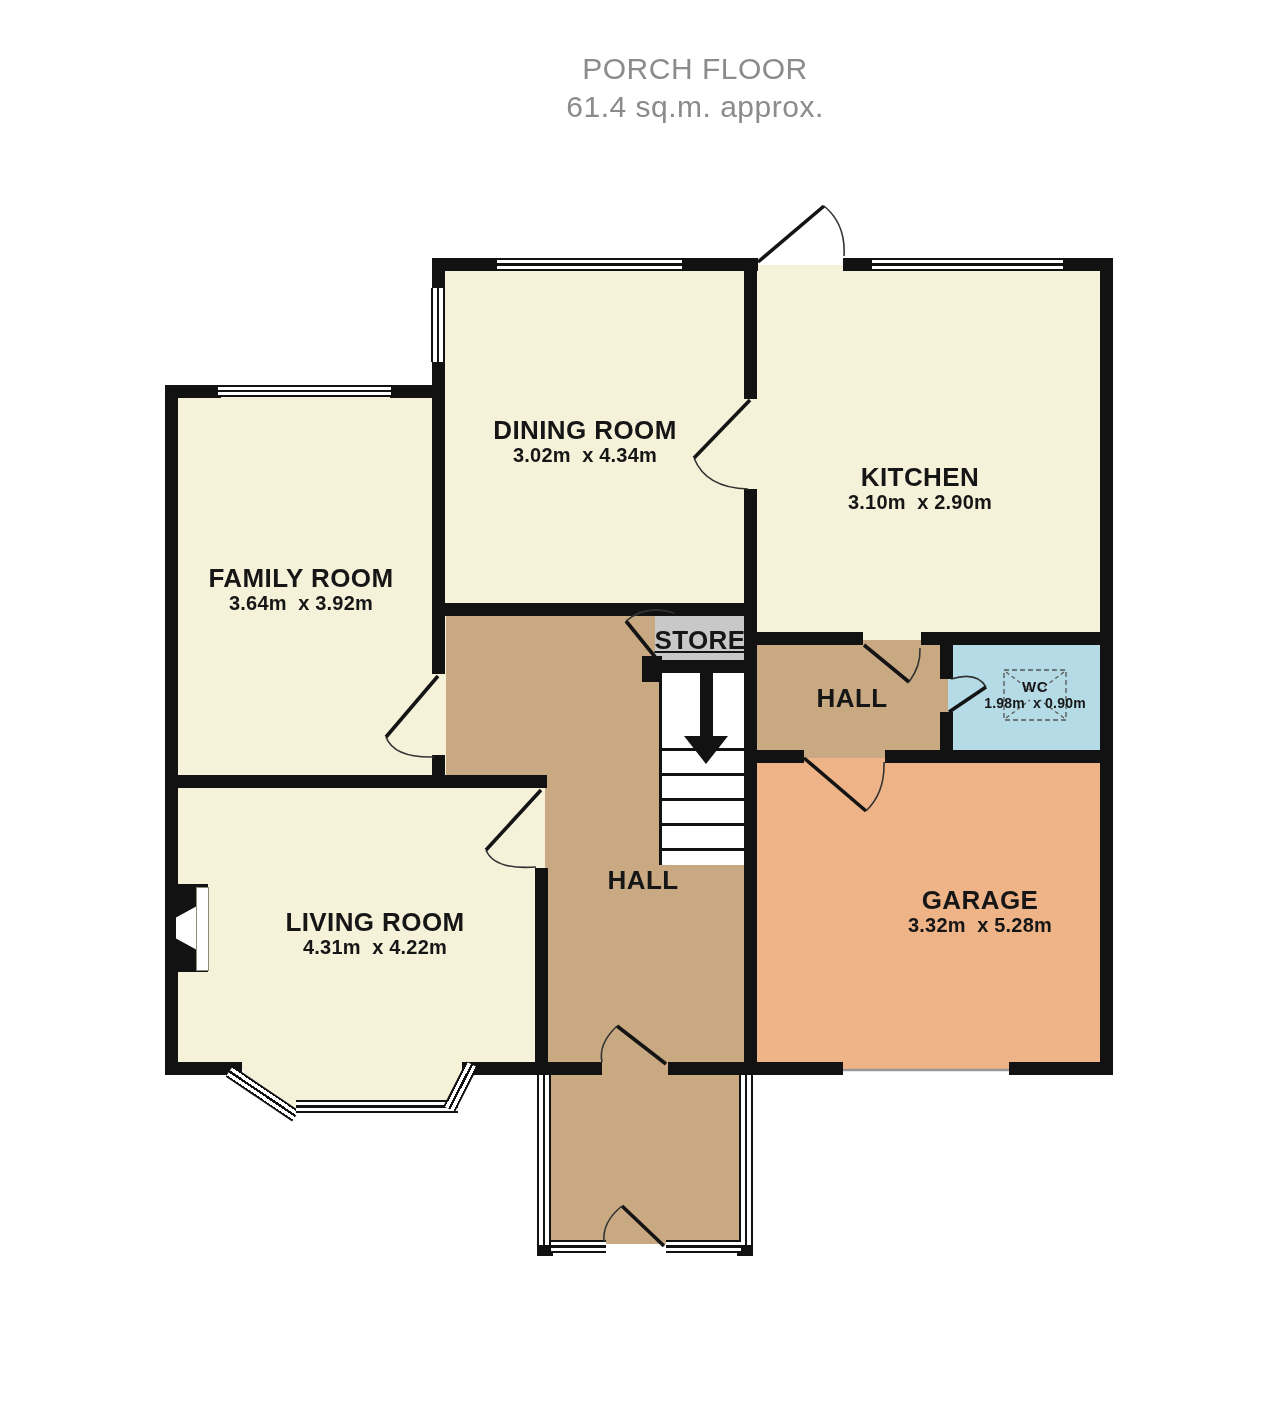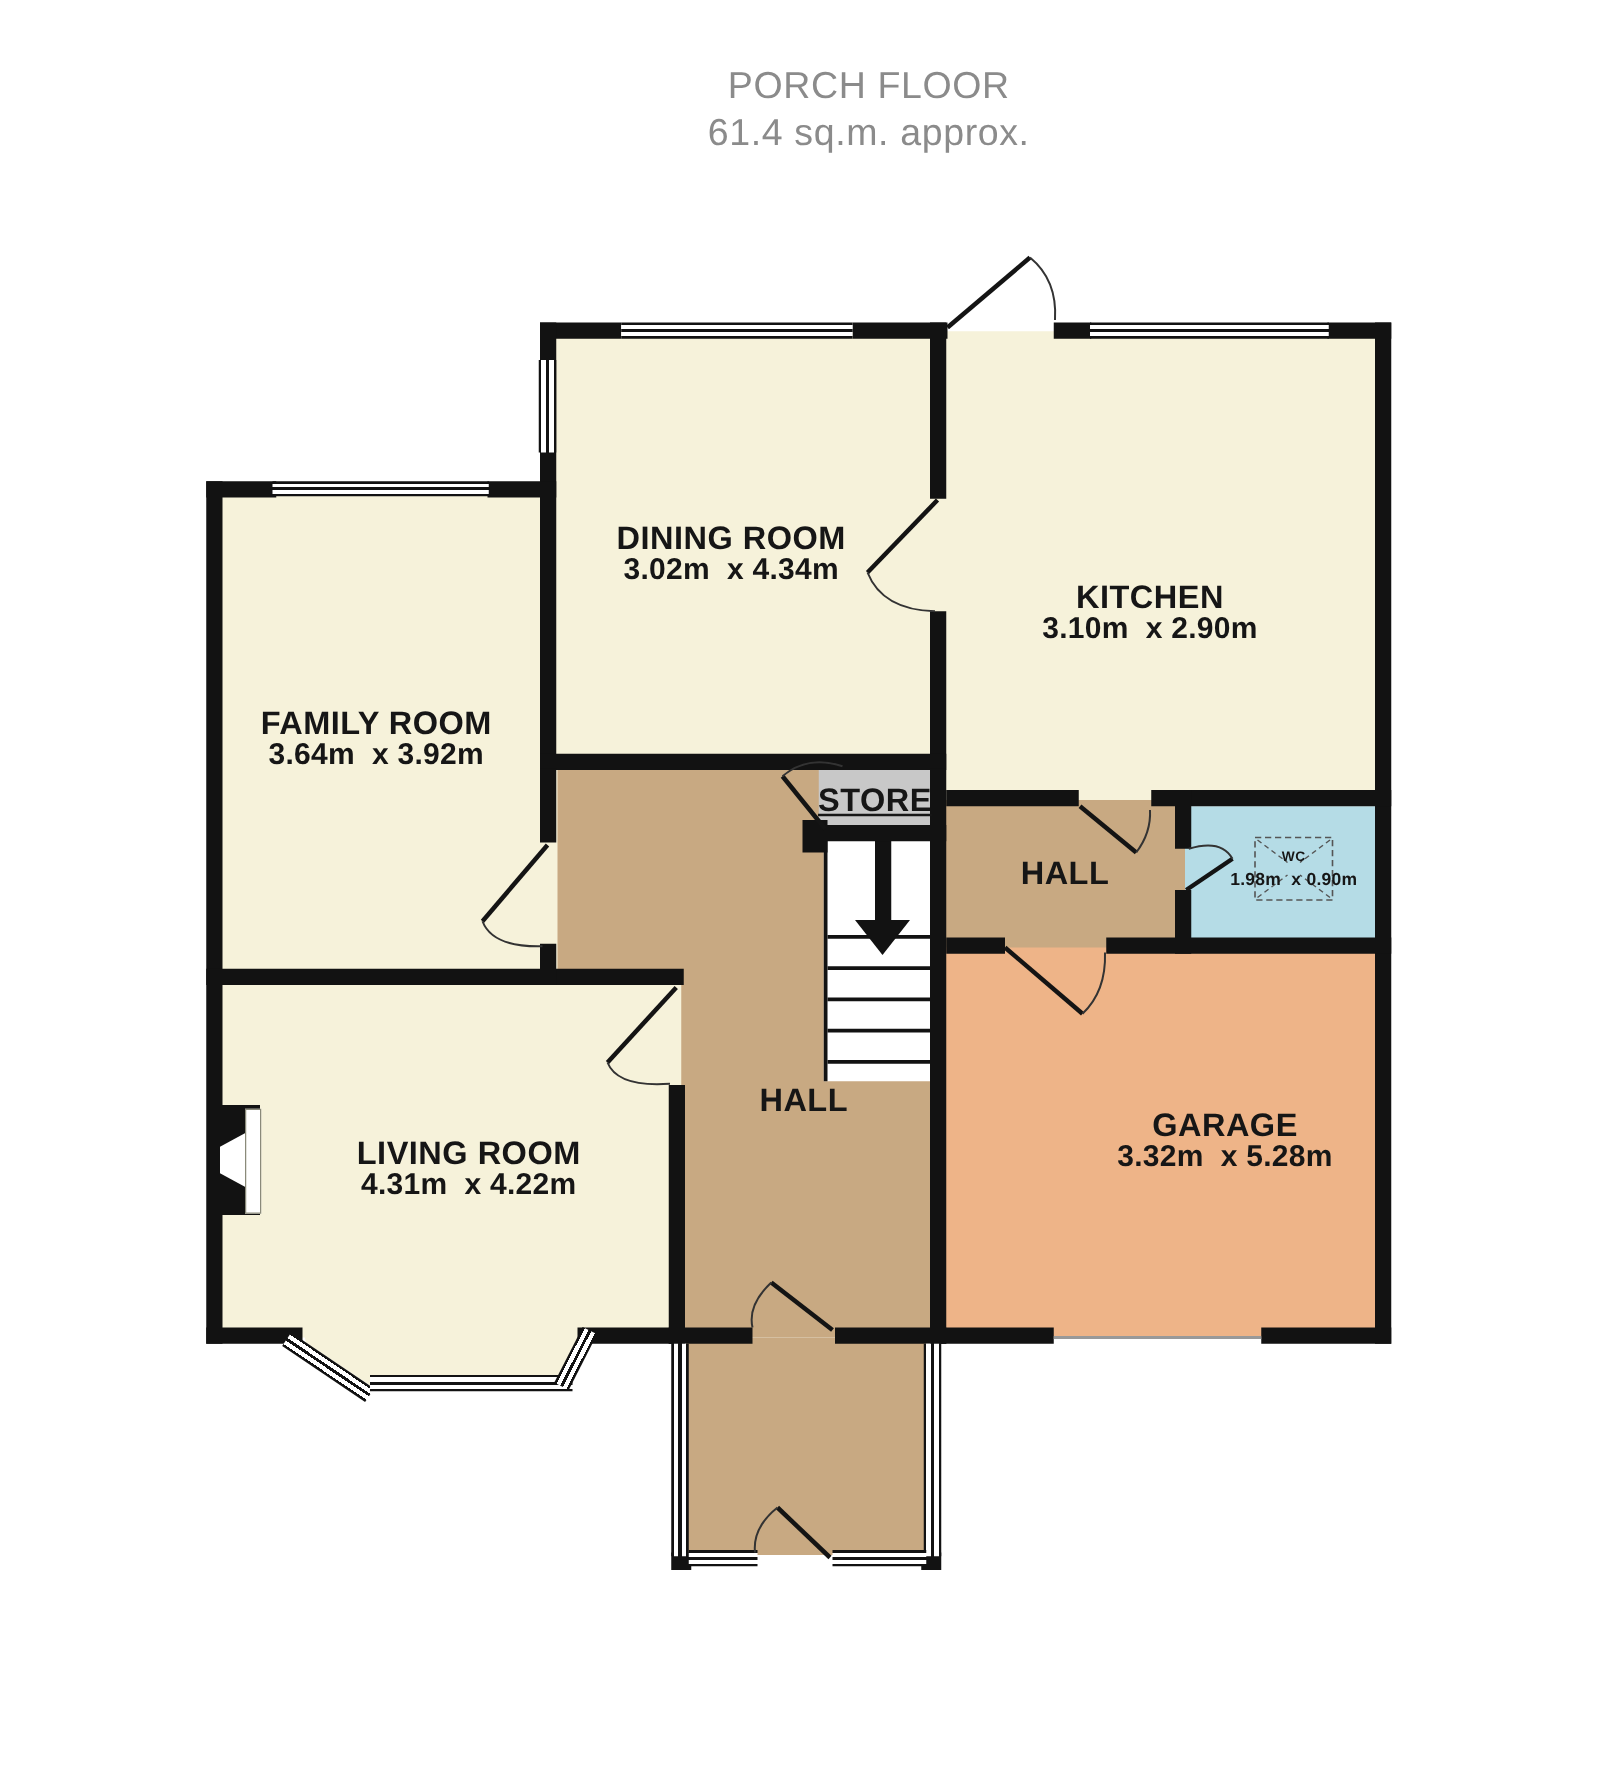--- a/index.html
+++ b/index.html
@@ -6,22 +6,22 @@
   #plan{position:relative;width:1280px;height:1421px;background:#ffffff;overflow:hidden;
         font-family:"Liberation Sans","DejaVu Sans",sans-serif;}
   .abs{position:absolute;}
   .fill{position:absolute;}
   .wall{position:absolute;background:var(--wall_black,#121212);}
   
   .winh{position:absolute;background:linear-gradient(to bottom,#121212 0 2px,#ffffff 2px 41%,#121212 41% 59%,#ffffff 59% calc(100% - 2px),#121212 calc(100% - 2px) 100%);}
   .winv{position:absolute;background:linear-gradient(to right,#121212 0 2px,#ffffff 2px 41%,#121212 41% 59%,#ffffff 59% calc(100% - 2px),#121212 calc(100% - 2px) 100%);}
   .rlabel{position:absolute;text-align:center;color:var(--label_dark,#161616);font-weight:bold;}
   .rlabel .name{font-size:26px;letter-spacing:.4px;line-height:25px;}
-  .rlabel .dims{font-size:24px;letter-spacing:.2px;line-height:25px;white-space:pre;}
-  .rlabel.small .name{font-size:11px;line-height:17px;}
+  .rlabel .dims{font-size:20px;letter-spacing:.2px;line-height:25px;white-space:pre;}
+  .rlabel.small .name{font-size:15px;line-height:17px;}
   .rlabel.small .dims{font-size:14px;line-height:17px;}
   #title{position:absolute;left:445px;top:50px;width:500px;text-align:center;
          color:var(--title_gray,#8b8b8b);font-size:30px;line-height:38px;letter-spacing:.5px;}
   .tread{position:absolute;background:#121212;}
   svg{position:absolute;left:0;top:0;}
 </style>
 </head>
 <body>
 
 <div id="plan">

